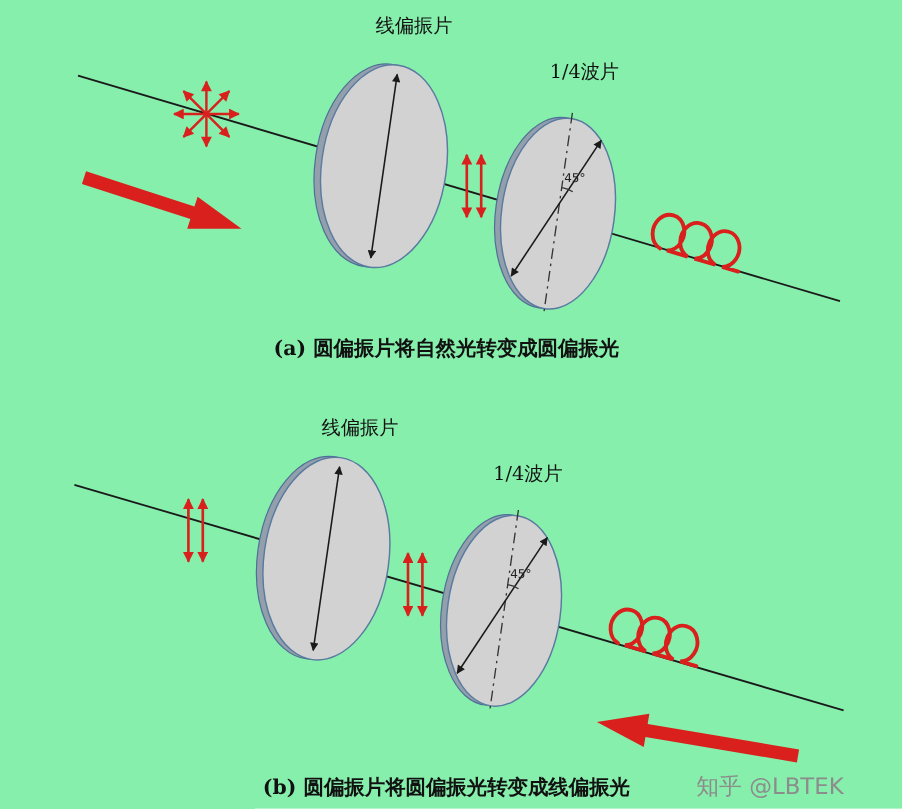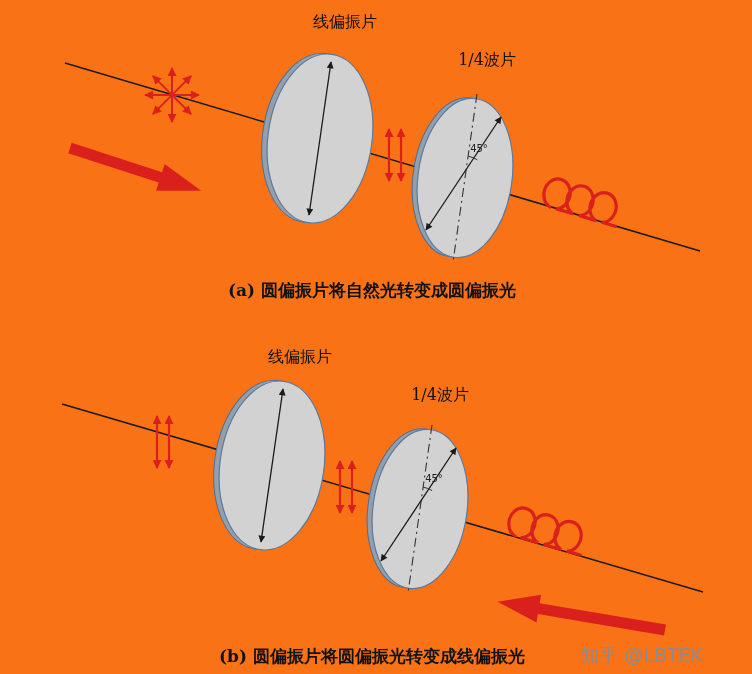--- a/index.html
+++ b/index.html
@@ -1,16 +1,16 @@
 <!DOCTYPE html>
 <html><head>
 <meta charset="utf-8">
 <style>
   html,body{margin:0;padding:0;background:#ffffff;}
-  #stage{position:relative;width:752px;height:674px;background:#f97316;overflow:hidden;
+  #stage{position:relative;width:752px;height:674px;background:#86efac;overflow:hidden;
          font-family:"DejaVu Serif","Liberation Serif",serif;}
   svg{display:block;}
   .cjk-label{font-size:16px;fill:#111;font-family:"DejaVu Serif","Liberation Serif",serif;}
   .caption{font-size:17px;font-weight:600;fill:#111;font-family:"DejaVu Serif","Liberation Serif",serif;}
   .angle{font-size:10px;fill:#222;font-family:"DejaVu Sans","Liberation Sans",sans-serif;}
   .watermark{font-size:19px;fill:#8c8c8c;font-family:"DejaVu Sans","Liberation Sans",sans-serif;}
 </style>
 </head>
 <body>
 

